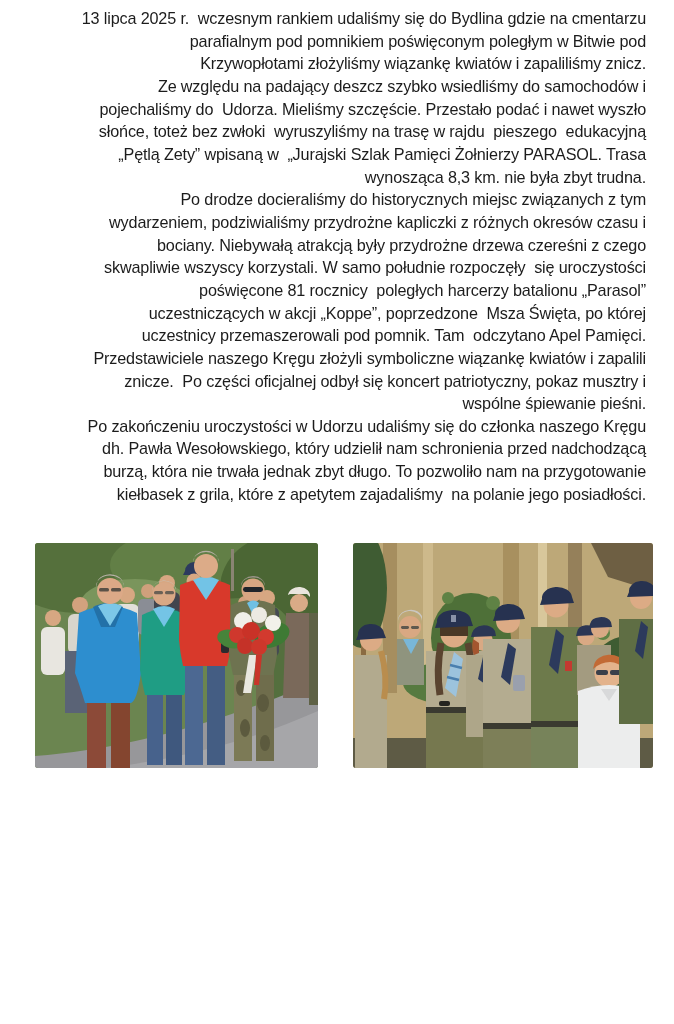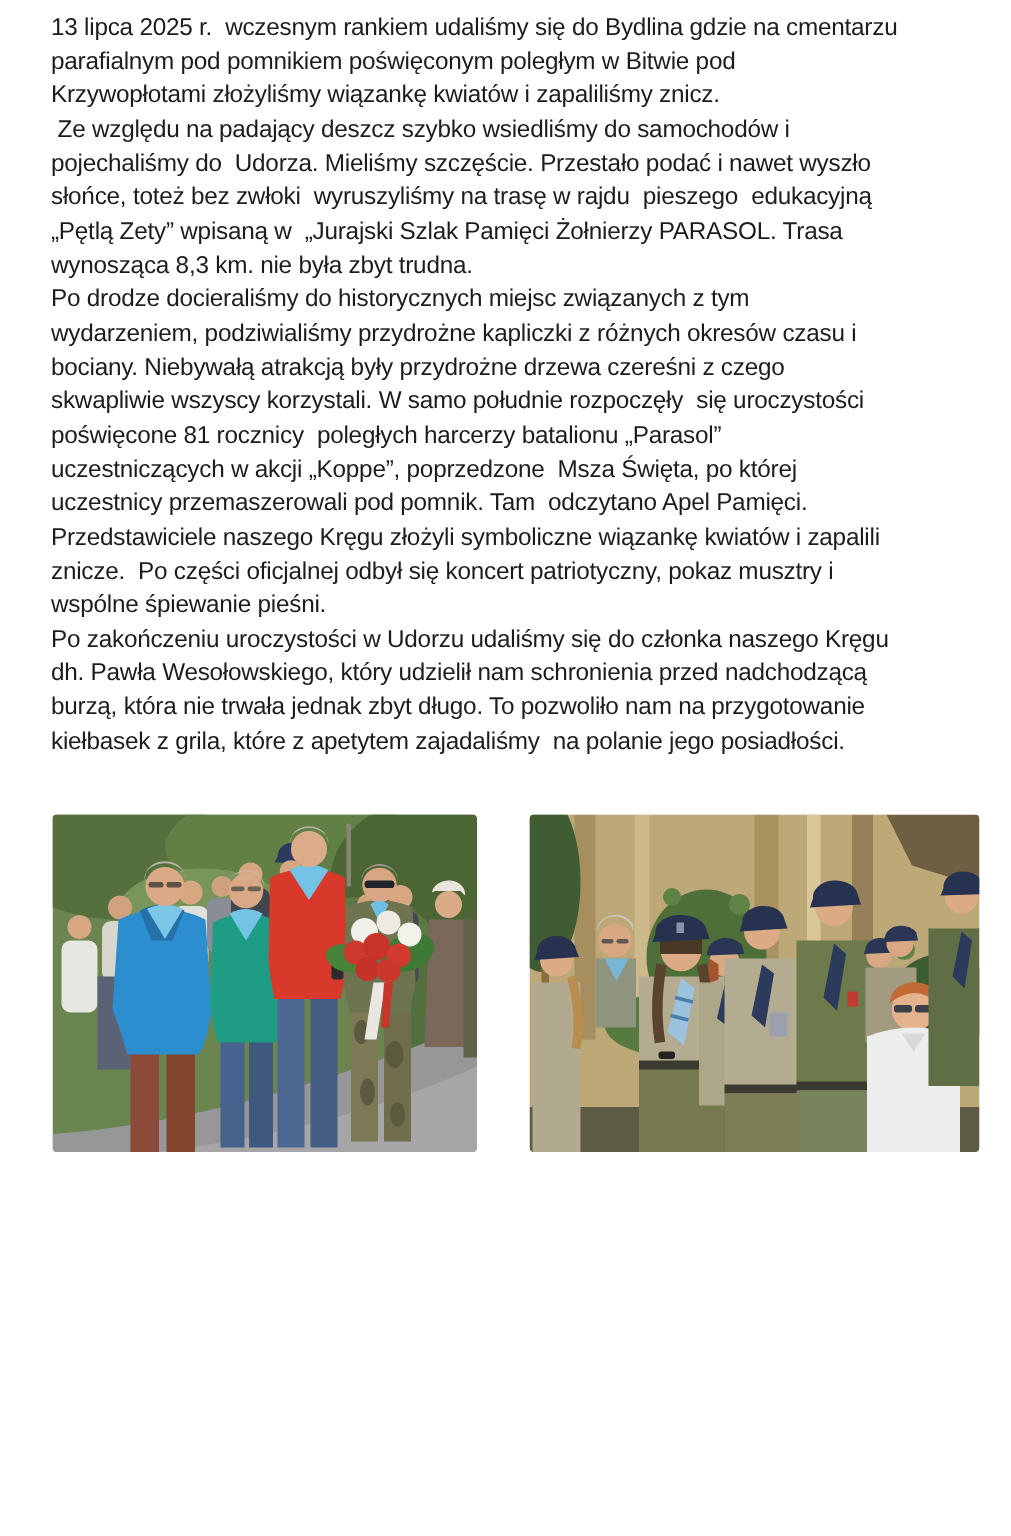--- a/index.html
+++ b/index.html
@@ -4,20 +4,21 @@
 <title>Kronika – 13 lipca 2025</title>
 <style>
   html,body{margin:0;padding:0;background:#ffffff;}
   body{font-family:"Liberation Sans", sans-serif;}
   .page{
     position:relative;
     width:674px;
     height:780px;
     background:#ffffff;
     overflow:hidden;
+    text-align:right;
   }
   .doc-text{
     position:absolute;
     left:34px;
     top:7px;
     width:612px;
     font-size:16.2px;
     line-height:22.65px;
     letter-spacing:-0.15px;
     color:#1c1c1c;

